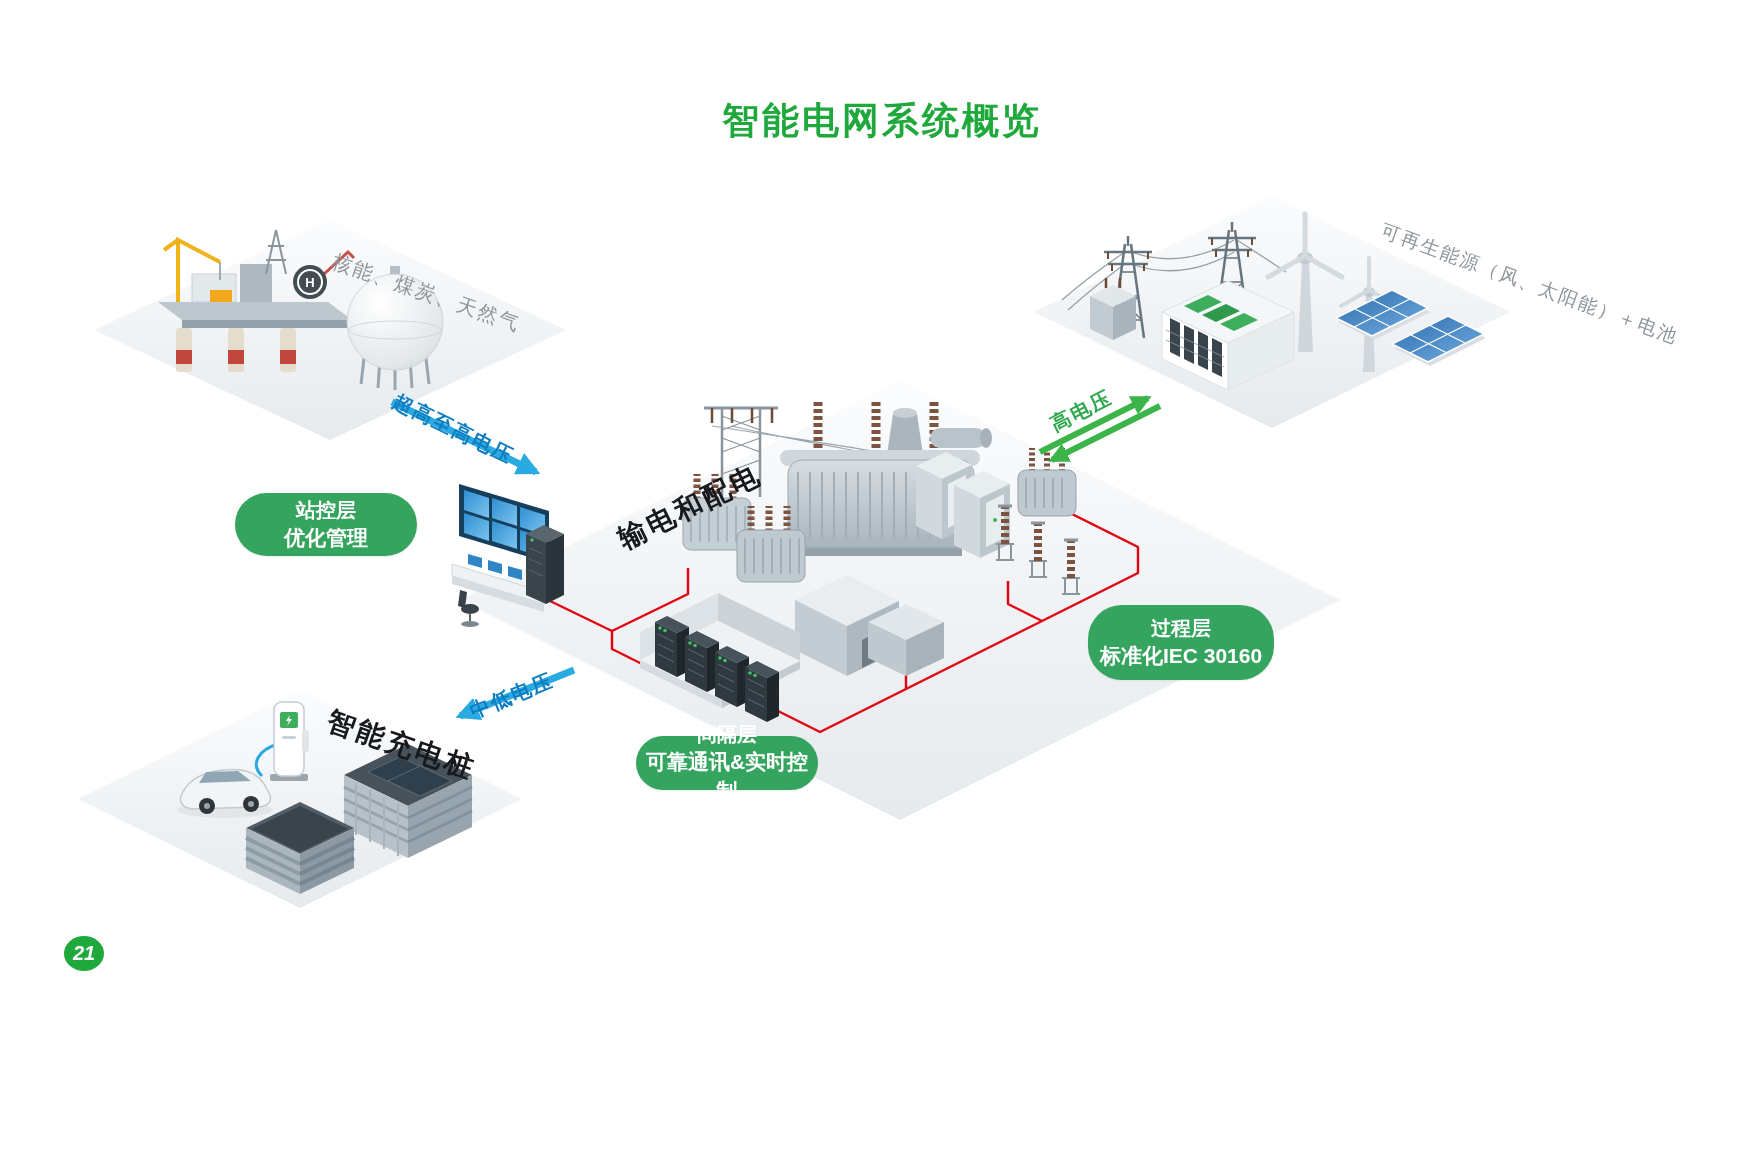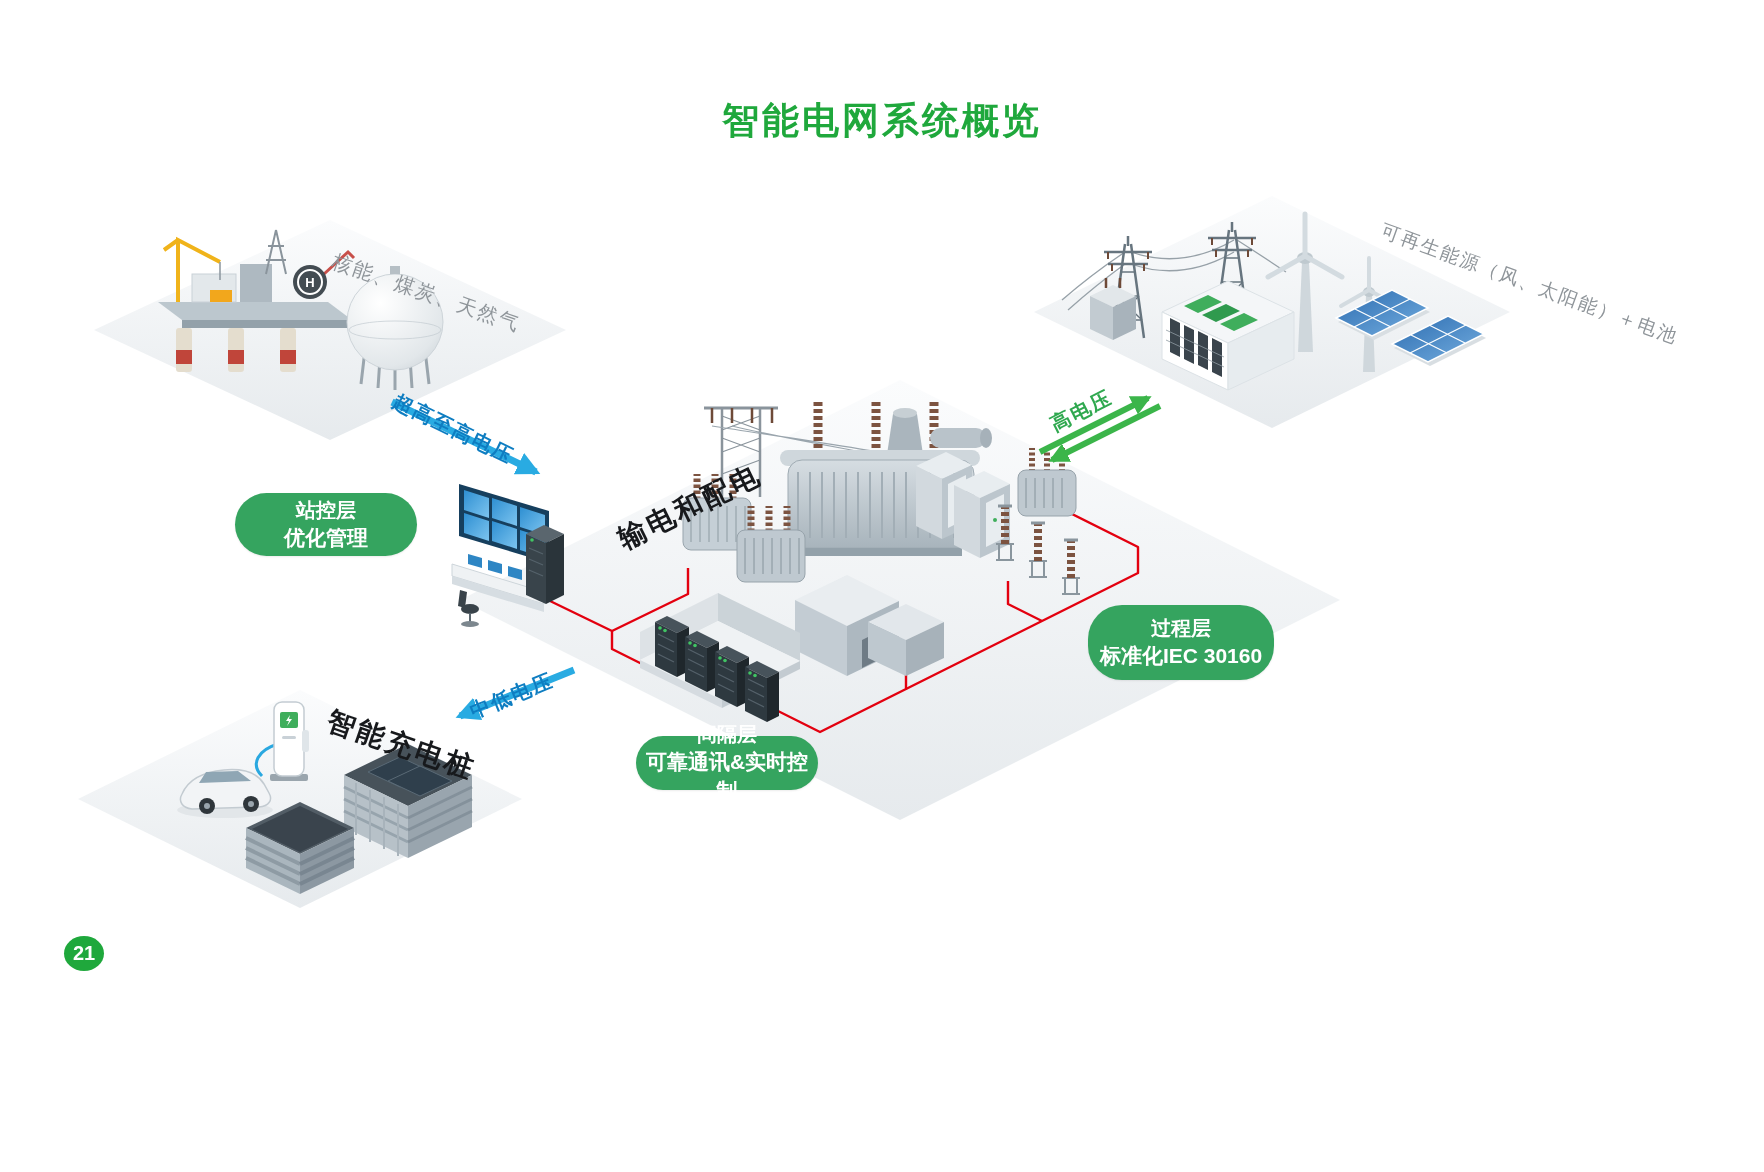--- a/index.html
+++ b/index.html
@@ -16,21 +16,21 @@
   .flow.green{color:#2FA84F;}
   .pill{position:absolute;background:#35A45F;color:#fff;border-radius:34px;
         display:flex;flex-direction:column;align-items:center;justify-content:center;
         text-align:center;font-weight:700;line-height:1.35;box-shadow:0 1px 2px rgba(0,0,0,.08);}
   .pill .l1{font-size:20px;}
   .pill .l2{font-size:21px;}
   #pill-station{left:235px;top:493px;width:182px;height:63px;}
   #pill-process{left:1088px;top:605px;width:186px;height:75px;}
   #pill-bay{left:636px;top:724px;width:182px;height:54px;margin-top:12px;}
   .pagebadge{position:absolute;left:64px;top:936px;width:40px;height:35px;background:#1FA83C;
-             border-radius:50%;color:#fff;font-weight:700;font-size:20px;
+             border-radius:50%;color:#fff;font-style:italic;font-weight:700;font-size:20px;
              display:flex;align-items:center;justify-content:center;}
   #lbl-fossil{left:337px;top:248px;transform:rotate(19deg);}
   #lbl-renewable{left:1386px;top:218px;transform:rotate(20deg);font-size:19px;}
   #lbl-transmission{left:612px;top:524px;transform:rotate(-26deg);}
   #lbl-ev{left:334px;top:702px;transform:rotate(19deg);}
   #lbl-uhv{left:400px;top:388px;transform:rotate(26deg);}
   #lbl-hv{left:1046px;top:414px;transform:rotate(-27deg);}
   #lbl-mlv{left:466px;top:700px;transform:rotate(-22deg);}
 </style>
 </head>

